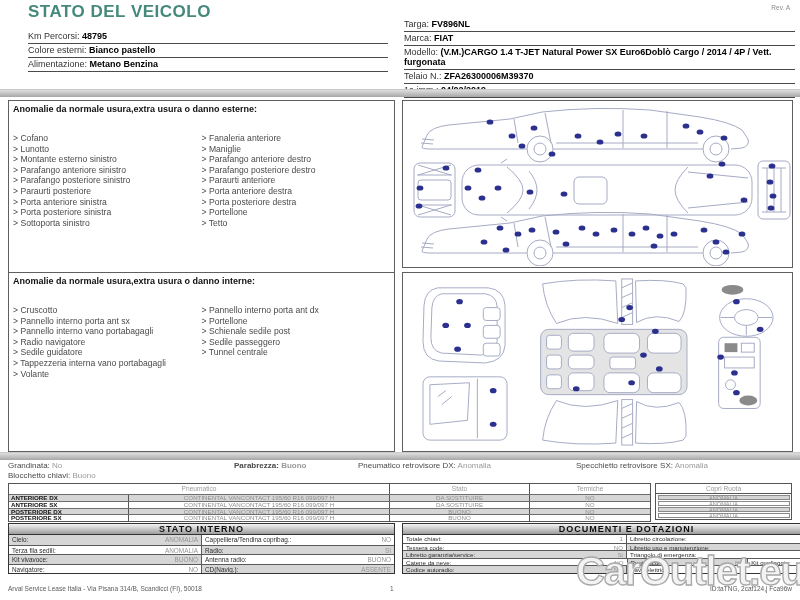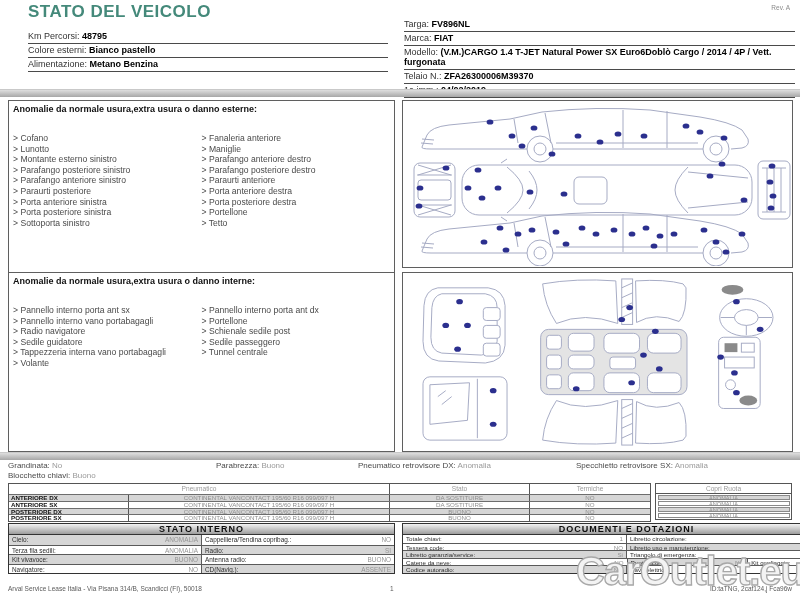--- a/index.html
+++ b/index.html
@@ -102,22 +102,22 @@
 
 <div class="abs divider" style="top:89px"></div>
 
 <div class="abs panel" style="left:8px; top:100px; width:387px; height:189px;">
   <div class="panel-title">Anomalie da normale usura,extra usura o danno esterne:</div>
   <div class="cols">
     <ul>
         <li>&gt; Cofano</li>
         <li>&gt; Lunotto</li>
         <li>&gt; Montante esterno sinistro</li>
+        <li>&gt; Parafango anteriore sinistro</li>
         <li>&gt; Parafango posteriore sinistro</li>
-        <li>&gt; Parafango anteriore sinistro</li>
         <li>&gt; Paraurti posteriore</li>
         <li>&gt; Porta anteriore sinistra</li>
         <li>&gt; Porta posteriore sinistra</li>
         <li>&gt; Sottoporta sinistro</li>
       </ul>
     <ul>
         <li>&gt; Fanaleria anteriore</li>
         <li>&gt; Maniglie</li>
         <li>&gt; Parafango anteriore destro</li>
         <li>&gt; Parafango posteriore destro</li>
@@ -206,20 +206,21 @@
         <ellipse cx="322" cy="150" rx="3.4" ry="2.6" fill="#2b2f8e"></ellipse>
         <ellipse cx="338" cy="132" rx="3.4" ry="2.6" fill="#2b2f8e"></ellipse>
       </g>
   </svg>
 </div>
 
 <div class="abs panel" style="left:8px; top:272px; width:387px; height:180px;">
   <div class="panel-title">Anomalie da normale usura,extra usura o danno interne:</div>
   <div class="cols">
     <ul>
+        <li>&gt; Cruscotto</li>
         <li>&gt; Pannello interno porta ant sx</li>
         <li>&gt; Pannello interno vano portabagagli</li>
         <li>&gt; Radio navigatore</li>
         <li>&gt; Sedile guidatore</li>
         <li>&gt; Tappezzeria interna vano portabagagli</li>
         <li>&gt; Volante</li>
       </ul>
     <ul>
         <li>&gt; Pannello interno porta ant dx</li>
         <li>&gt; Portellone</li>
@@ -297,21 +298,21 @@
 </div>
 
 <div class="abs divider" style="top:452px"></div>
 
 <div class="abs sum" style="left:8px; top:461px;">
   <span>Grandinata:</span> <span class="v">No</span>
 </div>
 <div class="abs sum" style="left:8px; top:471px;text-align:right;">
   <span>Blocchetto chiavi:</span> <span class="v">Buono</span>
 </div>
-<div class="abs sum" style="left:216px; top:461px;">
+<div class="abs sum" style="left:234px; top:461px;font-weight:bold;">
   <span>Parabrezza:</span> <span class="v">Buono</span>
 </div>
 <div class="abs sum" style="left:358px; top:461px;">
   <span>Pneumatico retrovisore DX:</span> <span class="v">Anomalia</span>
 </div>
 <div class="abs sum" style="left:576px; top:461px;">
   <span>Specchietto retrovisore SX:</span> <span class="v">Anomalia</span>
 </div>
 
 <div class="abs tyre-table">

